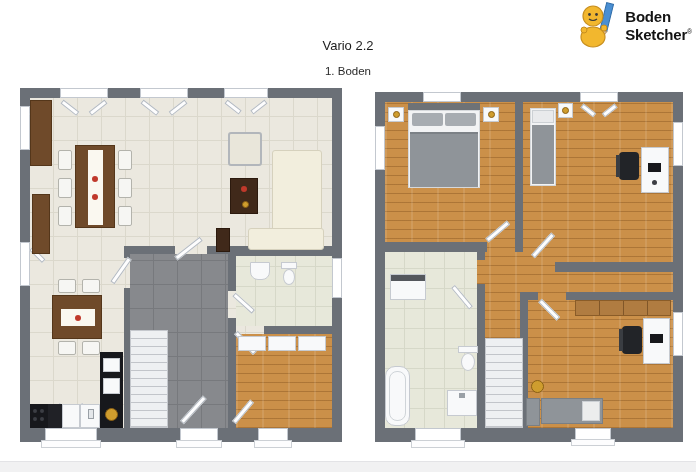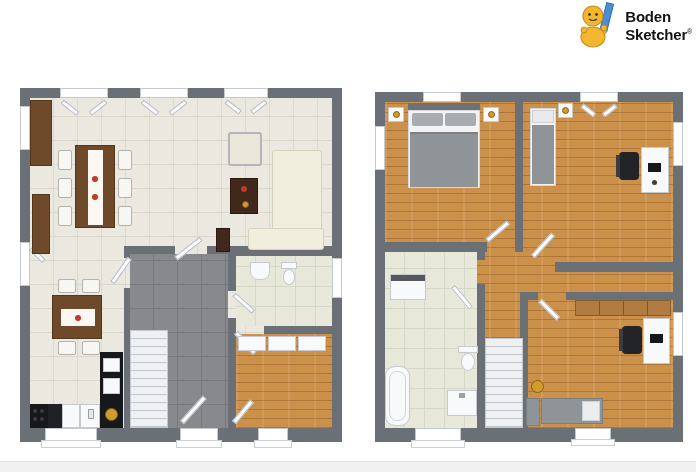--- a/index.html
+++ b/index.html
@@ -43,20 +43,22 @@
   .footer-strip{left:0;top:461px;width:696px;height:11px;background:#f1f1f2;border-top:1px solid #e3e3e6}
   .logo{right:4px;top:2px;display:flex;align-items:center;gap:4px}
   .logo-text{font-size:15px;font-weight:700;line-height:15px;color:#141414;letter-spacing:-0.2px}
   .logo-text sup{font-size:7px;font-weight:400}
 </style>
 </head>
 <body>
 
 <div id="stage">
 
+  <div class="abs title" style="top:38px">Vario 2.2</div>
+  <div class="abs subtitle" style="top:65px">1. Boden</div>
 
   <div class="abs logo">
     <svg width="42" height="46" viewBox="0 0 42 46">
       <g transform="rotate(14 27 16)">
         <rect x="24" y="1" width="7" height="28" fill="#4a8fd3" stroke="#2f6ca8" stroke-width="1"></rect>
         <polygon points="24,29 31,29 27.5,37" fill="#e8c89a" stroke="#b5946a" stroke-width="1"></polygon>
         <polygon points="26.3,33.8 29,33.8 27.5,37" fill="#33404d"></polygon>
       </g>
       <ellipse cx="14" cy="35" rx="12" ry="10" fill="#f2b72e" stroke="#c88f1e" stroke-width="1.2"></ellipse>
       <circle cx="14" cy="14" r="10" fill="#f2b72e" stroke="#c88f1e" stroke-width="1.2"></circle>

